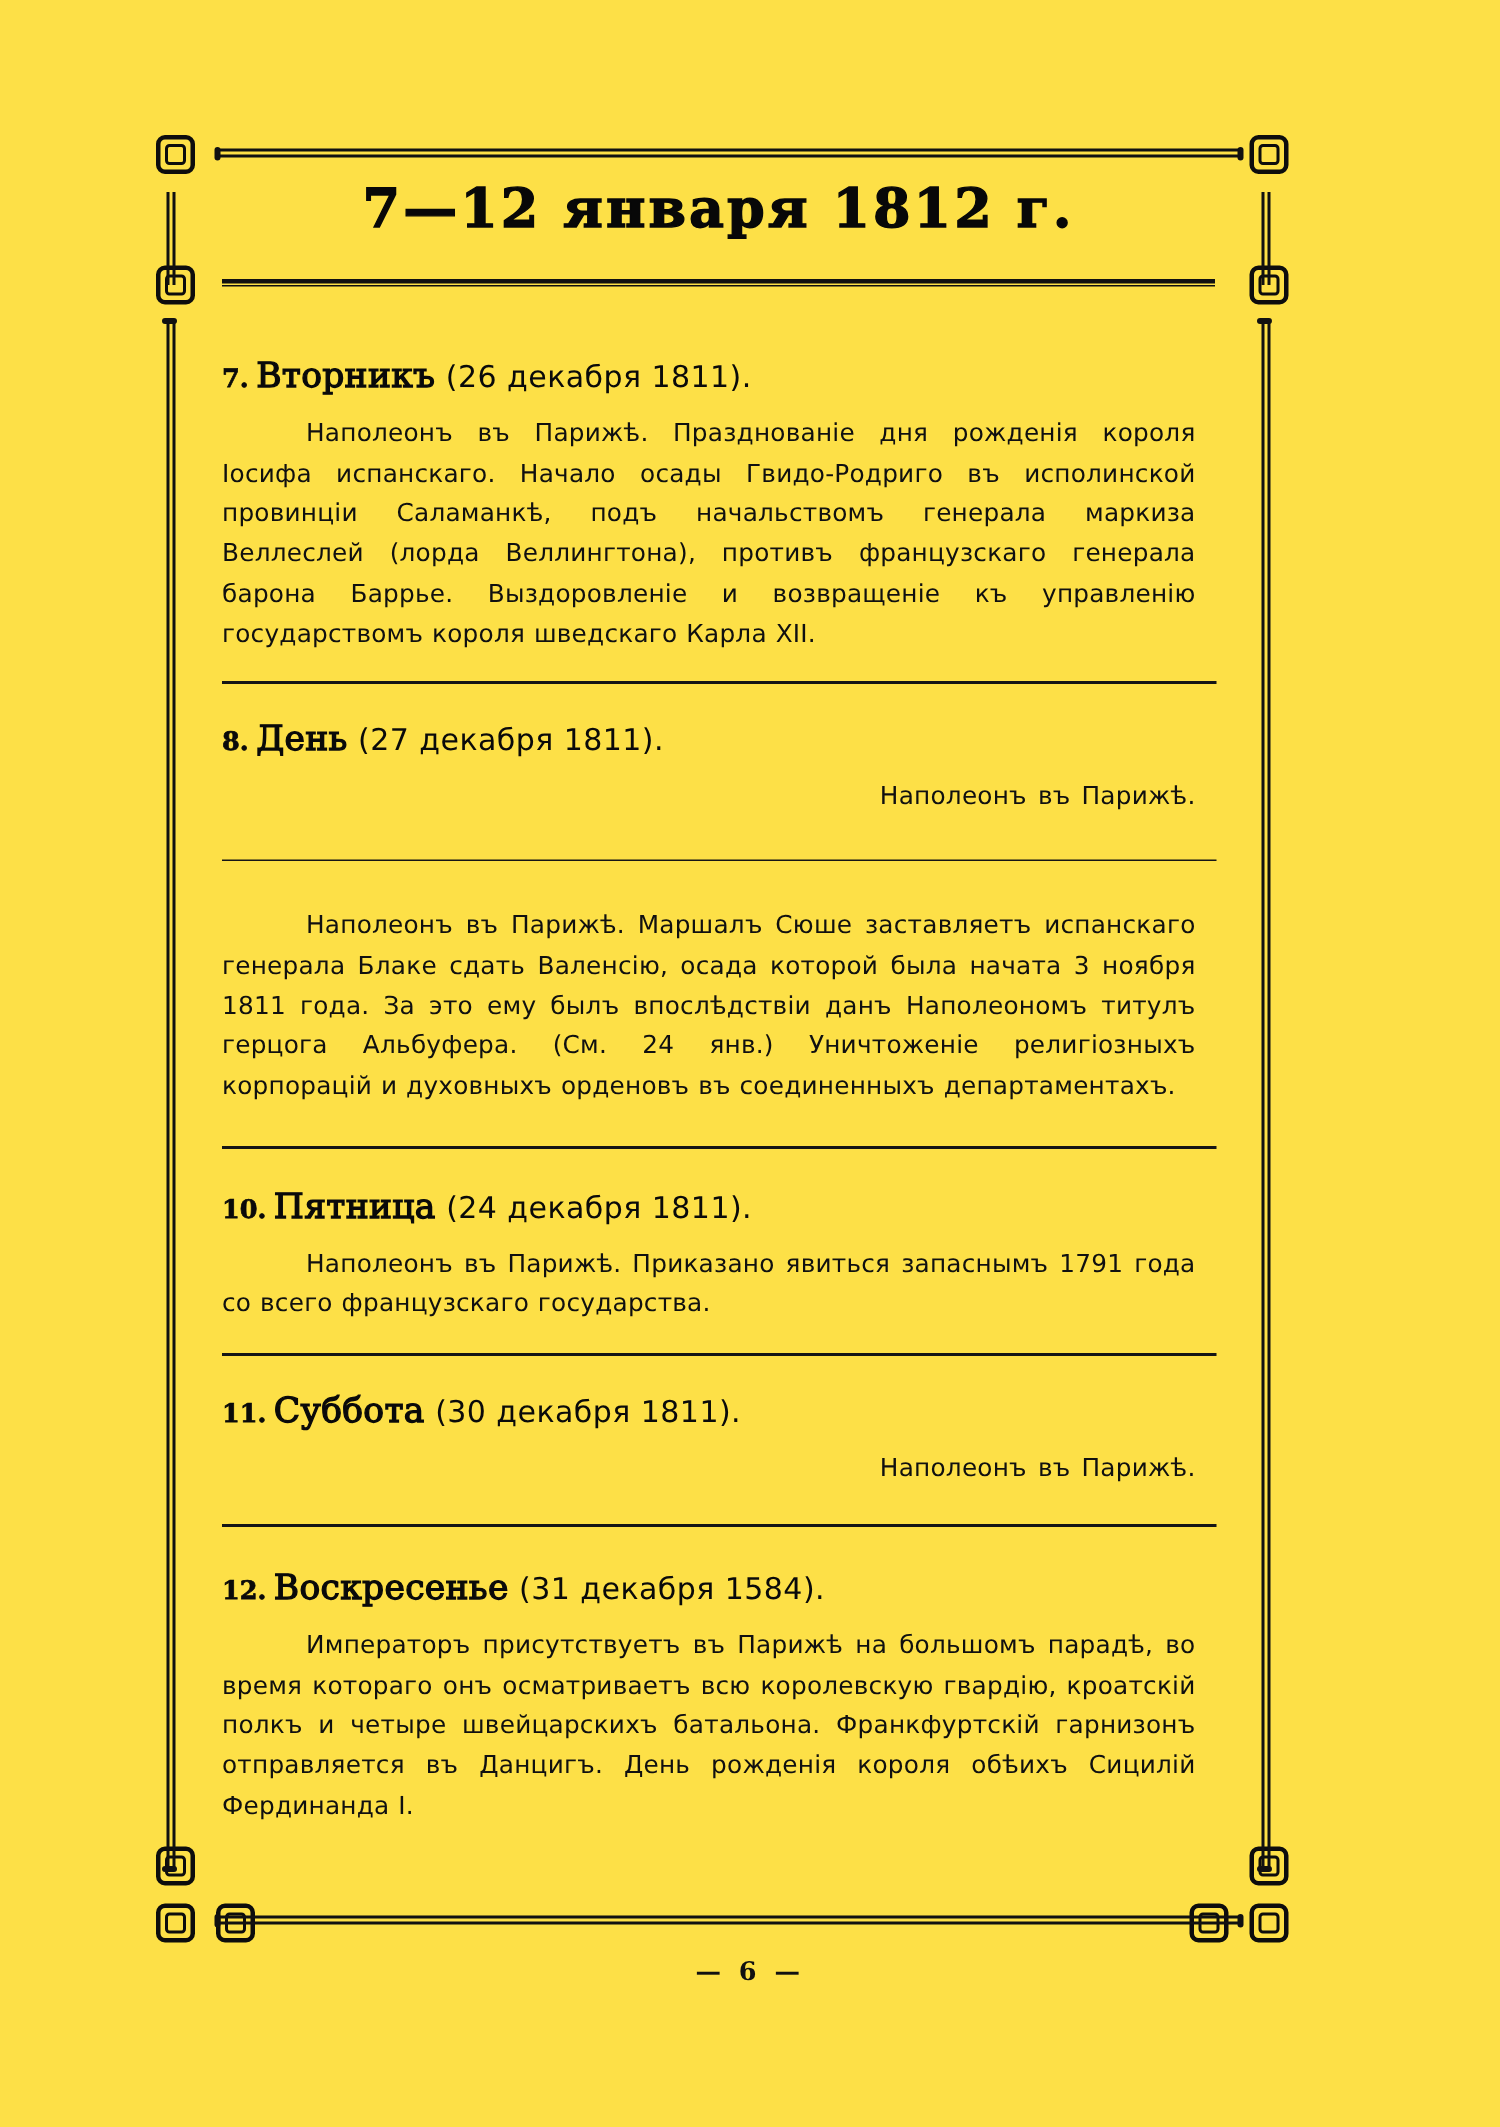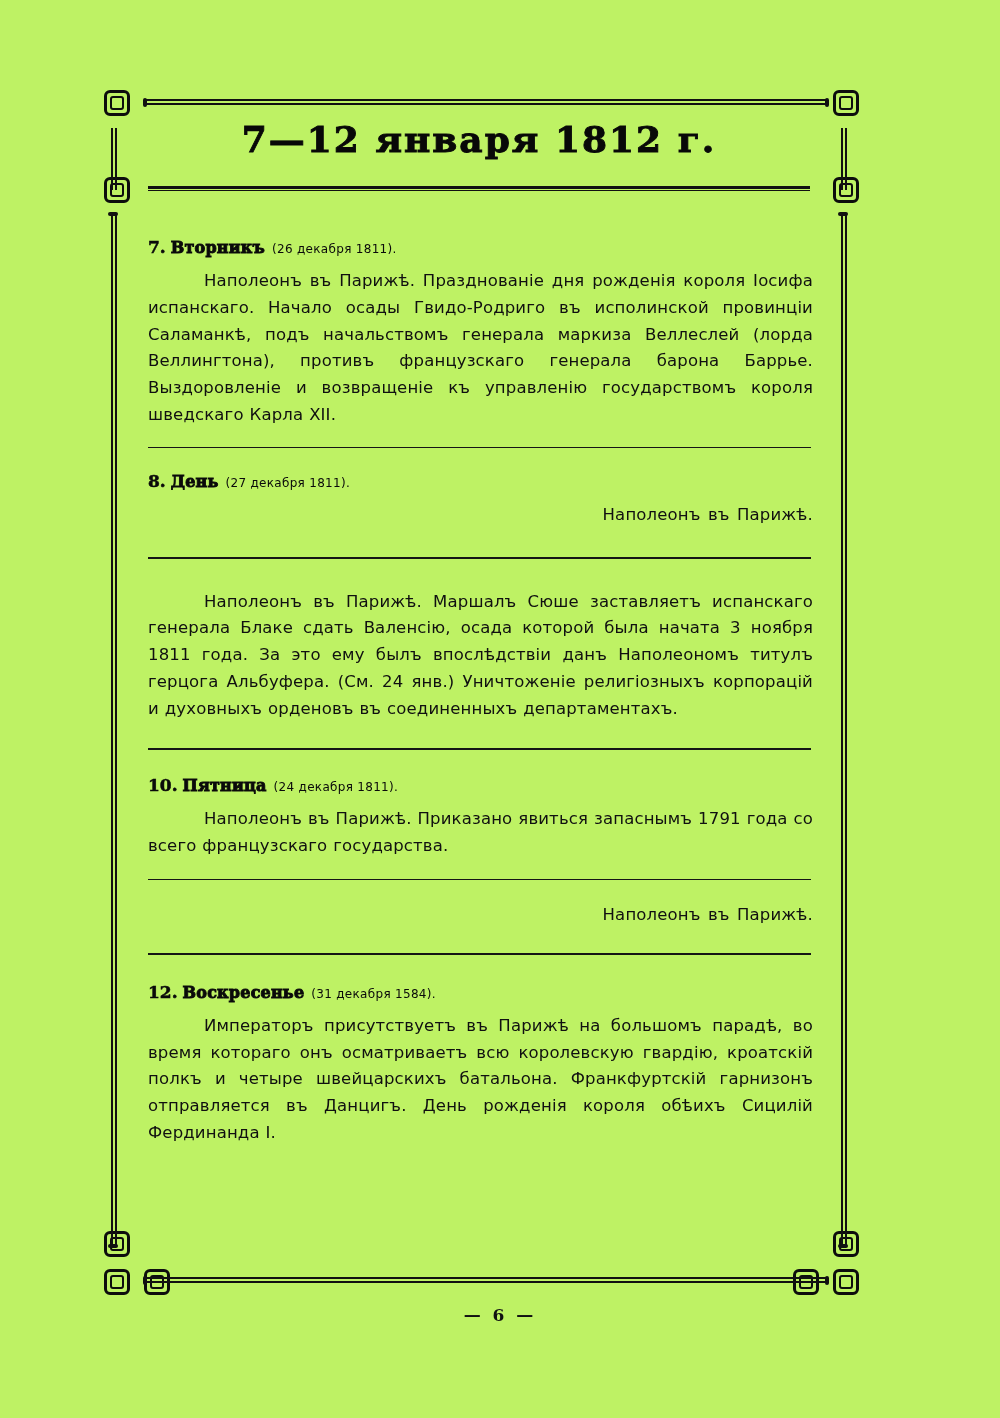--- a/index.html
+++ b/index.html
@@ -9,21 +9,21 @@
     background: #ffffff;
   }
   body {
     font-family: "DejaVu Sans", sans-serif;
     color: #111111;
   }
   .page {
     position: relative;
     width: 1000px;
     height: 1418px;
-    background: #bef264;
+    background: #fde047;
     overflow: hidden;
     margin: 0 auto;
   }
 
   
   .frame {
     position: absolute;
     left: 0; top: 0;
     width: 1000px;
     height: 1418px;
@@ -149,41 +149,41 @@
     white-space: nowrap;
   }
   .entry-num {
     font-family: "DejaVu Serif", serif;
     font-weight: bold;
     font-size: 17px;
     -webkit-text-stroke: 0.5px #0a0a0a;
   }
   .entry-day {
     font-family: "DejaVu Serif", serif;
-    font-weight: bold;
-    font-size: 16px;
+    font-weight: normal;
+    font-size: 23px;
     letter-spacing: 0.2px;
     -webkit-text-stroke: 0.9px #0a0a0a;
     margin-left: 5px;
   }
   .entry-date {
     font-family: "DejaVu Sans", sans-serif;
     font-weight: normal;
-    font-size: 12px;
+    font-size: 20px;
     letter-spacing: 0.3px;
     margin-left: 7px;
   }
 
   .entry-body {
     font-family: "DejaVu Sans", sans-serif;
     font-size: 16.5px;
     line-height: 1.62;
     text-align: justify;
     text-justify: inter-word;
-    margin: 9px 0 0 0;
+    margin: 9px 16px 0 0;
     text-indent: 56px;
     color: #101010;
     letter-spacing: 0.15px;
     word-spacing: 0.5px;
   }
   .entry-body.short {
     text-align: right;
     text-indent: 56px;
     word-spacing: 2px;
   }
@@ -300,20 +300,23 @@
 
     <div class="entry" style="margin-top:24px;">
       <p class="entry-head">
         <span class="entry-num">10.</span><span class="entry-day">Пятница</span><span class="entry-date">(24 декабря 1811).</span>
       </p>
       <p class="entry-body">Наполеонъ въ Парижѣ. Приказано явиться запаснымъ 1791 года со всего французскаго государства.</p>
     </div>
     <div class="sep" style="margin:19px 0 0 0; width:663px;"></div>
 
     <div class="entry" style="margin-top:22px;">
+      <p class="entry-head">
+        <span class="entry-num">11.</span><span class="entry-day">Суббота</span><span class="entry-date">(30 декабря 1811).</span>
+      </p>
       <p class="entry-body short">Наполеонъ въ Парижѣ.</p>
     </div>
     <div class="sep" style="margin:24px 0 0 0; width:663px;"></div>
 
     <div class="entry" style="margin-top:26px;">
       <p class="entry-head">
         <span class="entry-num">12.</span><span class="entry-day">Воскресенье</span><span class="entry-date">(31 декабря 1584).</span>
       </p>
       <p class="entry-body">Императоръ присутствуетъ въ Парижѣ на большомъ парадѣ, во время котораго онъ осматриваетъ всю королевскую гвардію, кроатскій полкъ и четыре швейцарскихъ батальона. Франкфуртскій гарнизонъ отправляется въ Данцигъ. День рожденія короля обѣихъ Сицилій Фердинанда I.</p>
     </div>

